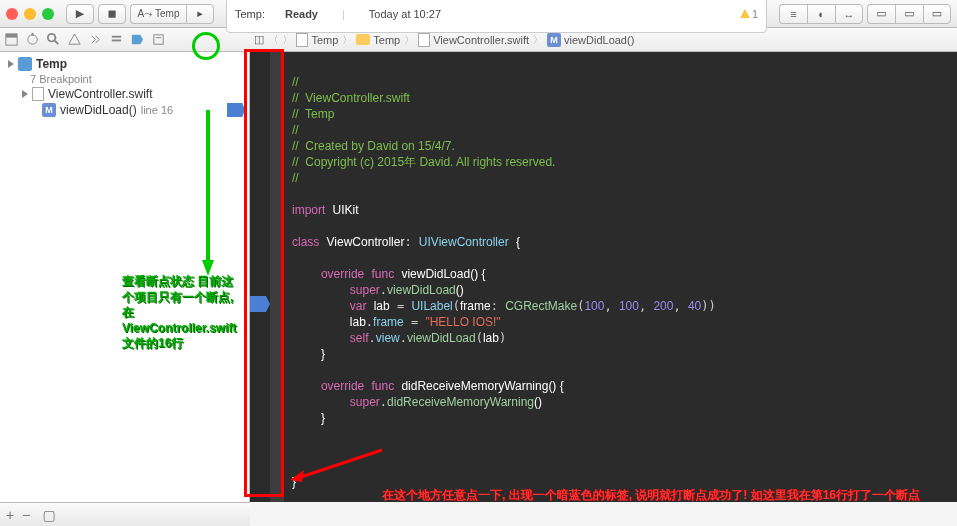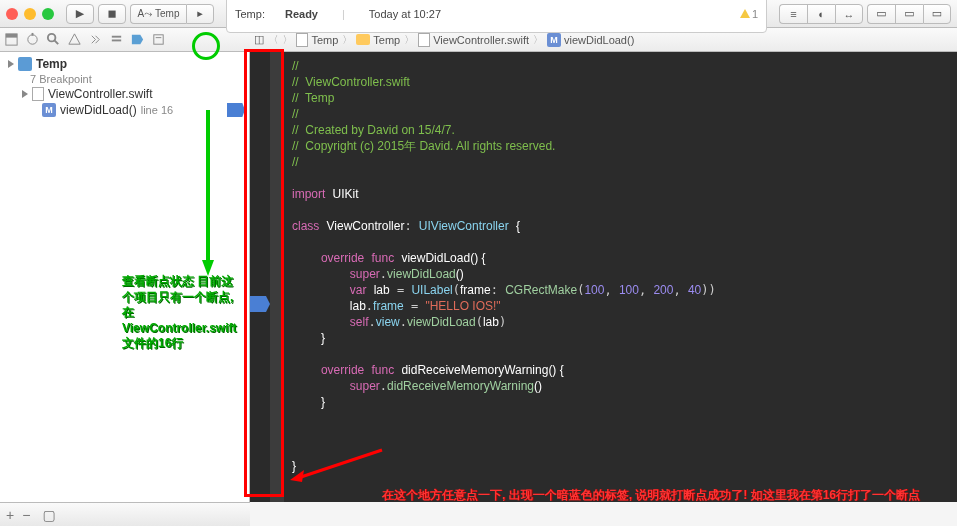--- a/index.html
+++ b/index.html
@@ -38,21 +38,21 @@
 .line-info{color:#888;font-size:11px;}
 .bp-flag{position:absolute;right:4px;width:18px;height:14px;background:#4a7fd4;clip-path:polygon(0 0,85% 0,100% 50%,85% 100%,0 100%)}
 
 .annot1{position:absolute;left:122px;top:222px;width:120px;font-size:12px;color:#0a0;font-weight:bold;line-height:1.3;z-index:5;text-shadow:1px 1px 0 #060}
 .arrow1{position:absolute;left:202px;top:58px;z-index:5;pointer-events:none}
 
 .editor-wrap { flex:1; display:flex; position:relative; }
 .red-box{position:absolute;left:-6px;top:-3px;width:40px;height:448px;border:3px solid #f00;z-index:8;pointer-events:none}
 .gutter-bp{width:20px;background:#2a2a2a}
 .gutter-ln{width:14px;background:#3c3c3c}
-.editor { flex:1; background:#2b2b2b; padding:6px 8px; font-family:Menlo,monospace; font-size:12px; line-height:16px; white-space:pre; color:#ccc; overflow:hidden; position:relative; }
+.editor { flex:1; background:#2b2b2b; padding:22px 8px; font-family:Menlo,monospace; font-size:12px; line-height:16px; white-space:pre; color:#ccc; overflow:hidden; position:relative; }
 .bp-marker{position:absolute;left:0;top:244px;width:20px;height:16px;background:#4a7fd4;clip-path:polygon(0 0,80% 0,100% 50%,80% 100%,0 100%);z-index:3}
 
 .c-cmt{color:#7fbf4d}.c-kw{color:#d86bb5}.c-cls{color:#8ad4ef}.c-str{color:#e06c5a}.c-num{color:#9b8cf0}.c-sys{color:#a0d0a0}.c-w{color:#fff}
 
 .bottom-bar{position:absolute;left:0;bottom:0;width:250px;height:24px;background:linear-gradient(#fafafa,#e8e8e8);border-top:1px solid #bbb;display:flex;align-items:center;padding:0 6px;gap:8px;color:#777;font-size:14px}
 
 .arrow2{position:absolute;left:286px;bottom:40px;z-index:9;pointer-events:none}
 .annot2{position:absolute;left:382px;bottom:22px;width:560px;font-size:12px;color:#f33;font-weight:bold;line-height:1.4;z-index:9;text-shadow:1px 0 0 #a00}
 </style>
 </head>

